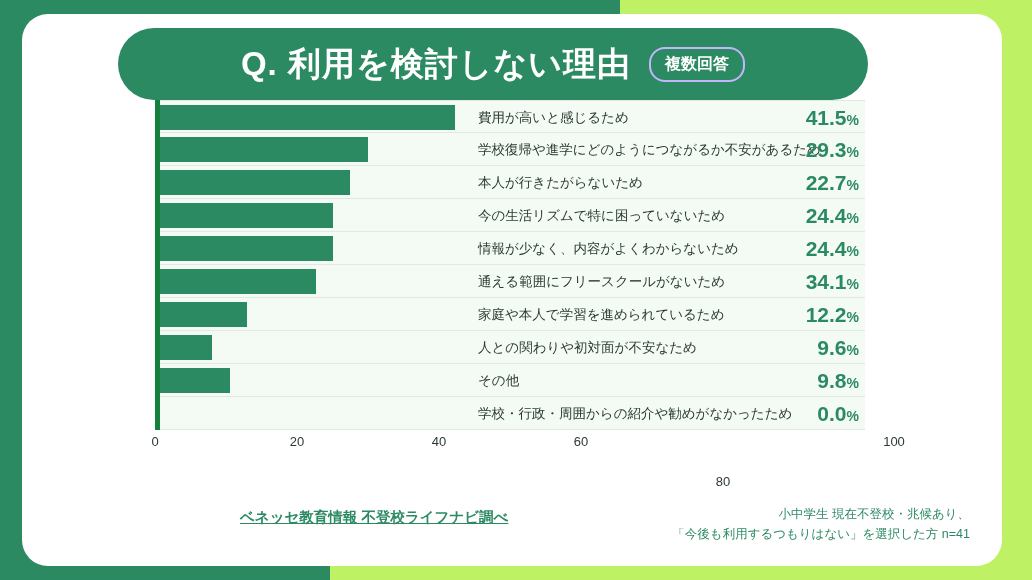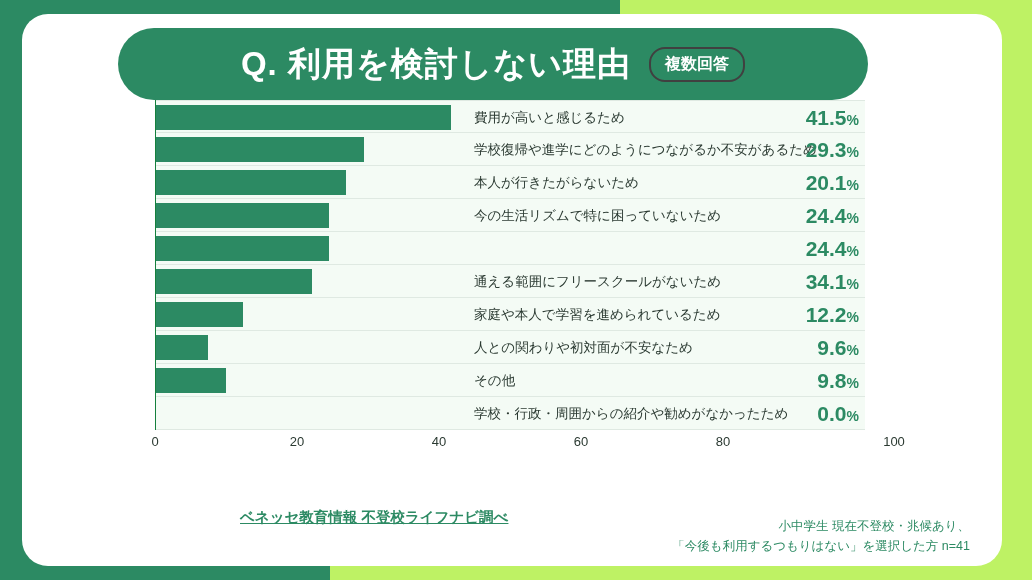--- a/index.html
+++ b/index.html
@@ -50,39 +50,39 @@
     gap: 18px;
   }
   .title-text {
     color: #ffffff;
     font-size: 33px;
     font-weight: bold;
     letter-spacing: 1px;
     white-space: nowrap;
   }
   .title-badge {
-    border: 2px solid #404040;
+    border: 2px solid #c4b5fd;
     border-radius: 16px;
     color: #ffffff;
     font-size: 16px;
     font-weight: bold;
     padding: 5px 14px;
     white-space: nowrap;
   }
   
   .chart {
     position: absolute;
     left: 130px; top: 100px;
     width: 740px; height: 360px;
   }
   .plot {
     position: absolute;
     left: 25px; top: 0;
     width: 710px; height: 330px;
-    border-left: 1px solid #15803d;
+    border-left: 5px solid #15803d;
   }
   .row {
     position: relative;
     width: 100%;
     height: 33px;
     border-bottom: 1px solid #dfe9e2;
     background: #f4fbf5;
   }
   .row:first-child { border-top: 1px solid #dfe9e2; }
   .bar {
@@ -135,21 +135,21 @@
     position: absolute;
     left: 240px; top: 508px;
     font-size: 14.5px;
     font-weight: bold;
     color: #2c8a63;
     white-space: nowrap;
     text-decoration: underline;
   }
   .note {
     position: absolute;
-    right: 62px; top: 516px;
+    right: 62px; top: 504px;
     text-align: right;
     font-size: 12.5px;
     color: #2c8a63;
     line-height: 1.6;
     white-space: nowrap;
   }
 </style>
 </head>
 <body>
 
@@ -173,29 +173,30 @@
           <div class="row-value"><span>41.5</span><span class="pct">%</span></div>
         </div>
         <div class="row">
           <div class="bar" style="width: 208.03px;"></div>
           <div class="row-label">学校復帰や進学にどのようにつながるか不安があるため</div>
           <div class="row-value"><span>29.3</span><span class="pct">%</span></div>
         </div>
         <div class="row">
           <div class="bar" style="width: 190.28px;"></div>
           <div class="row-label">本人が行きたがらないため</div>
-          <div class="row-value"><span>20.1</span><span class="pct">%</span></div>
+          <div class="row-value"><span>22.7</span><span class="pct">%</span></div>
         </div>
         <div class="row">
           <div class="bar" style="width: 173.24px;"></div>
           <div class="row-label">今の生活リズムで特に困っていないため</div>
           <div class="row-value"><span>24.4</span><span class="pct">%</span></div>
         </div>
         <div class="row">
           <div class="bar" style="width: 173.24px;"></div>
+          <div class="row-label">情報が少なく、内容がよくわからないため</div>
           <div class="row-value"><span>24.4</span><span class="pct">%</span></div>
         </div>
         <div class="row">
           <div class="bar" style="width: 156.2px;"></div>
           <div class="row-label">通える範囲にフリースクールがないため</div>
           <div class="row-value"><span>34.1</span><span class="pct">%</span></div>
         </div>
         <div class="row">
           <div class="bar" style="width: 86.62px;"></div>
           <div class="row-label">家庭や本人で学習を進められているため</div>
@@ -215,21 +216,21 @@
           <div class="bar" style="width: 0px;"></div>
           <div class="row-label">学校・行政・周囲からの紹介や勧めがなかったため</div>
           <div class="row-value"><span>0.0</span><span class="pct">%</span></div>
         </div>
       </div>
     <div class="xaxis" id="xaxis">
         <span class="xtick" style="left: 0px;">0</span>
         <span class="xtick" style="left: 142px; text-align: right;">20</span>
         <span class="xtick" style="left: 284px;">40</span>
         <span class="xtick" style="left: 426px;">60</span>
-        <span class="xtick" style="left: 568px;">80</span>
+        <span class="xtick" style="left: 568px; margin-top: 40px;">80</span>
         <span class="xtick" style="left: 710px; margin-left: 29px;">100</span>
       </div>
   </div>
 
   <div class="source">
     <span>ベネッセ教育情報 不登校ライフナビ調べ</span>
   </div>
   <div class="note">
     <div>小中学生 現在不登校・兆候あり、</div>
     <div>「今後も利用するつもりはない」を選択した方 n=41</div>

